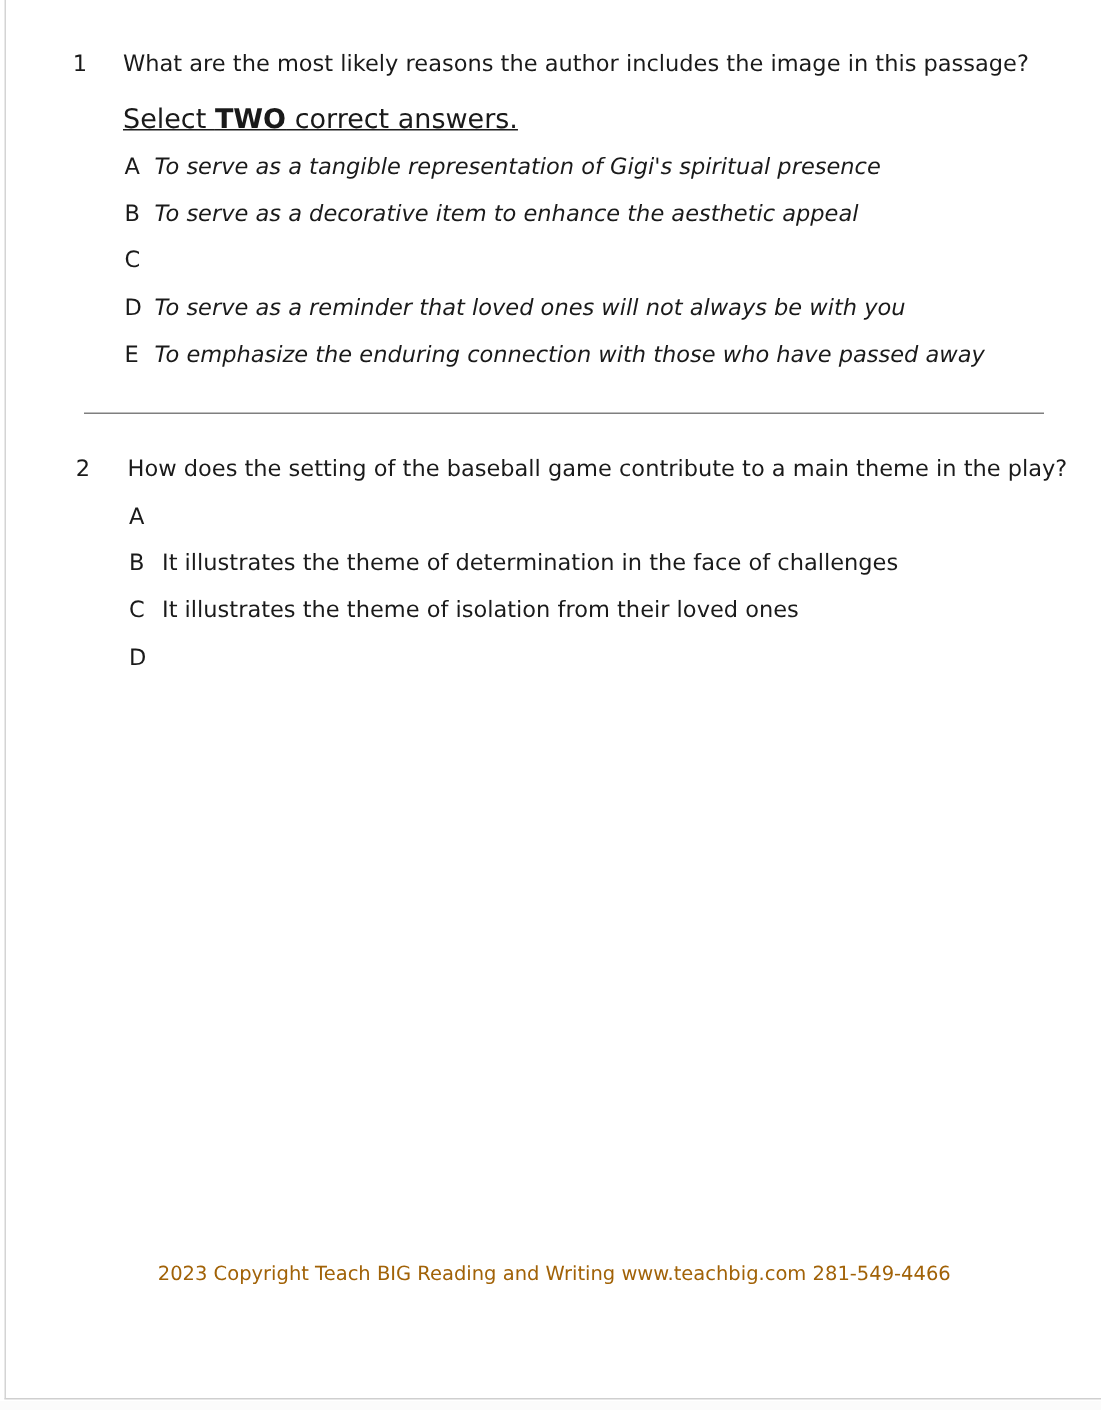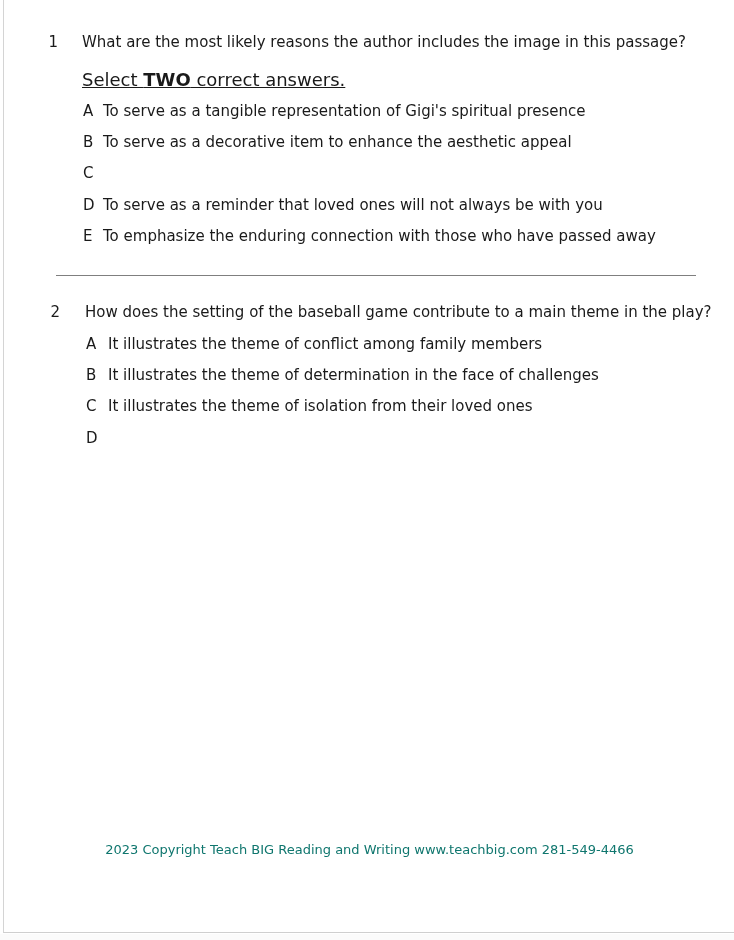--- a/index.html
+++ b/index.html
@@ -111,21 +111,21 @@
   }
   .option-text {
     position: absolute;
     top: 0;
     font-size: 15px;
     line-height: 24px;
     white-space: nowrap;
   }
 
   #question-1 .option-letter { left: 79px; }
-  #question-1 .option-text   { left: 99px; }
+  #question-1 .option-text   { left: 99px; font-style: italic; }
   #question-2 .option-letter { left: 82px; }
   #question-2 .option-text   { left: 104px; }
 
   
   .section-divider {
     position: absolute;
     left: 52px;
     top: 275px;
     width: 640px;
     height: 0;
@@ -134,21 +134,21 @@
 
   
   .page-footer {
     position: absolute;
     left: 0;
     top: 841px;
     width: 731px;
     text-align: center;
     font-size: 13px;
     line-height: 18px;
-    color: #0f766e;
+    color: #a16207;
   }
   .page-footer .footer-text { white-space: nowrap; }
 </style>
 </head>
 <body>
 
 <div class="page-sheet">
   <div class="content">
 
     <div class="question-block" id="question-1">
@@ -186,21 +186,20 @@
 
     <div class="question-block" id="question-2">
       <div class="question-head">
         <span class="q-number">2</span>
         <span class="q-text">How does the setting of the baseball game contribute to a main theme in the play?</span>
       </div>
 
       <div class="options">
         <div class="option-row">
           <span class="option-letter">A</span>
-          <span class="option-text">It illustrates the theme of conflict among family members</span>
         </div>
         <div class="option-row">
           <span class="option-letter">B</span>
           <span class="option-text">It illustrates the theme of determination in the face of challenges</span>
         </div>
         <div class="option-row">
           <span class="option-letter">C</span>
           <span class="option-text">It illustrates the theme of isolation from their loved ones</span>
         </div>
         <div class="option-row">

